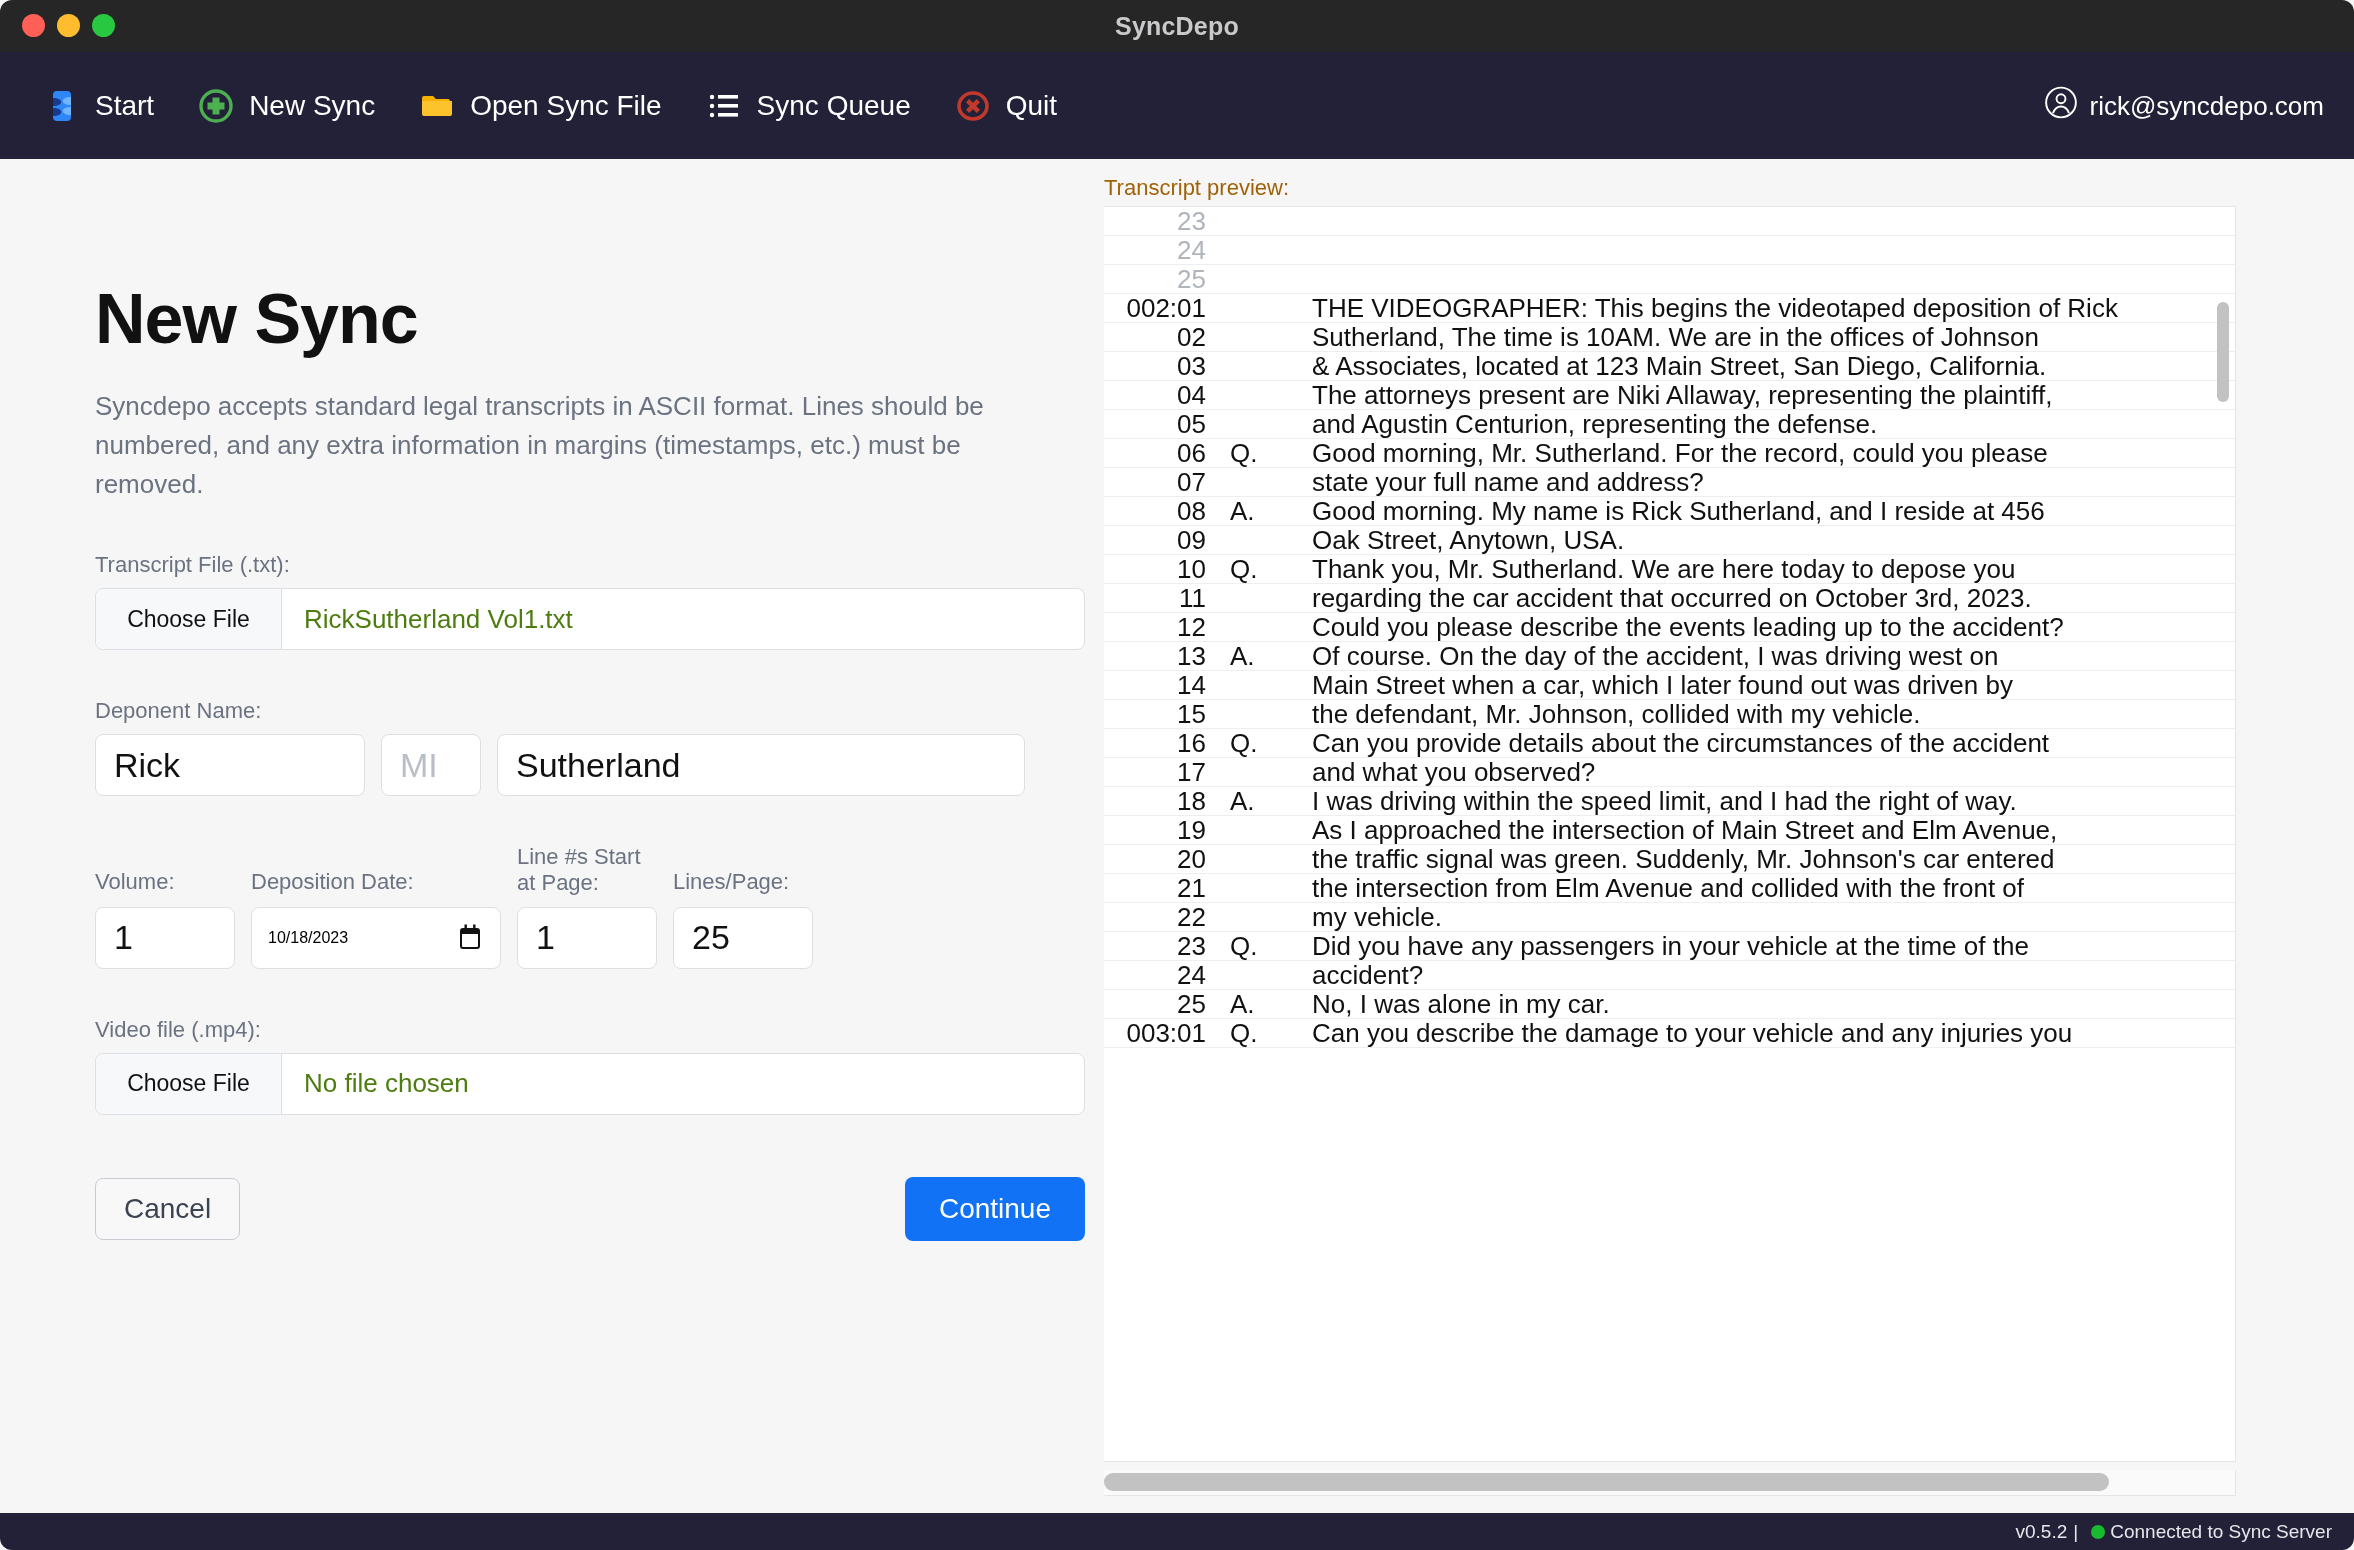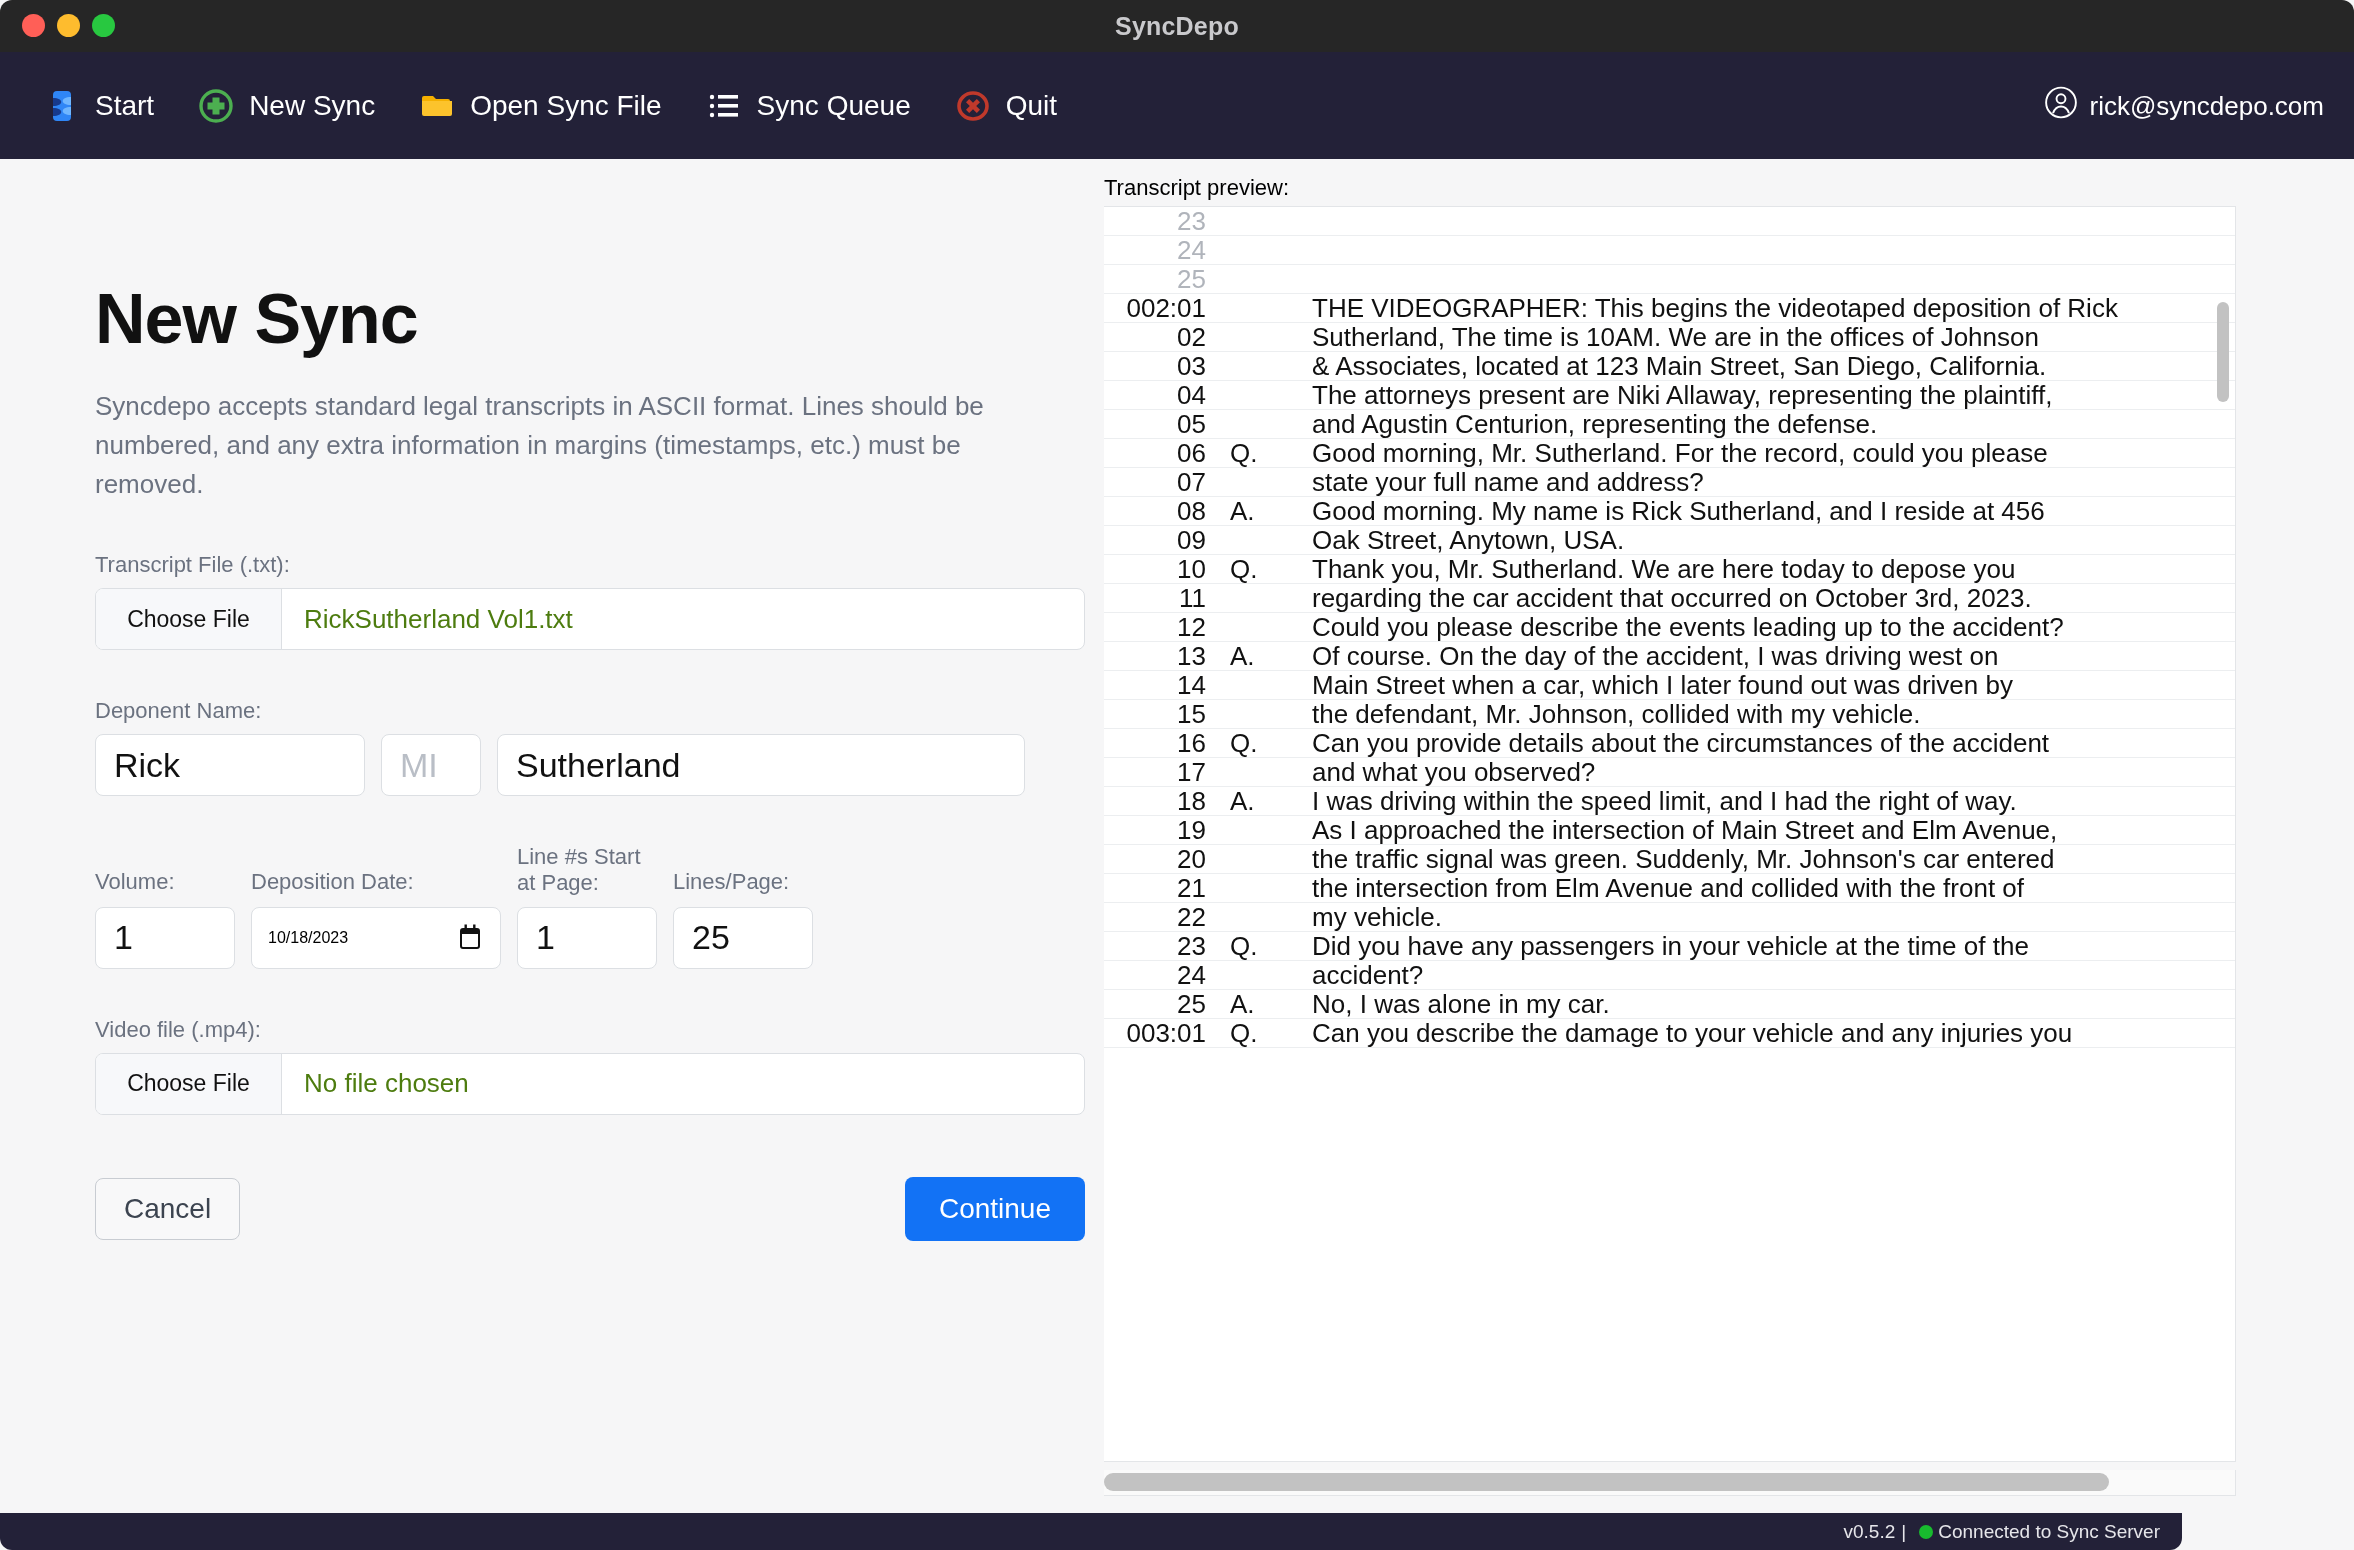--- a/index.html
+++ b/index.html
@@ -122,21 +122,21 @@
     color: #fff; font-size: 28px; padding: 16px 34px; cursor: pointer;
     font-family: "Liberation Sans", sans-serif;
   }
 
   
   .right-pane {
     position: absolute; left: 1096px; top: 0; width: 1258px; height: 1354px;
   }
   .preview-label {
     position: absolute; left: 8px; top: 16px;
-    font-size: 22px; color: #000000;
+    font-size: 22px; color: #a16207;
   }
   .preview-box {
     position: absolute; left: 8px; top: 47px;
     width: 1132px; height: 1256px;
     background: #fff; border: 1px solid #e3e5e8; border-left: none;
     overflow: hidden;
   }
   .tr-list { position: absolute; left: 0; top: -29px; width: 1132px; }
   .tr-row {
     display: flex; align-items: center; height: 29px;
@@ -163,21 +163,21 @@
     position: absolute; left: 8px; top: 1311px; width: 1132px; height: 26px;
     background: #fafafa; border: 1px solid #e3e5e8; border-top: none; border-left: none;
   }
   .hscroll-thumb {
     position: absolute; left: 8px; top: 1314px; width: 1005px; height: 18px;
     background: #c2c2c2; border-radius: 9px;
   }
 
   
   .statusbar {
-    position: absolute; left: 0; top: 1513px; width: 2182px; height: 37px;
+    position: absolute; left: 0; top: 1513px; width: 2354px; height: 37px;
     background: #232138;
     display: flex; align-items: center; justify-content: flex-end;
     padding-right: 22px;
     border-radius: 0 0 12px 12px;
   }
   .status-text { color: #e6e6ea; font-size: 19px; }
   .status-led {
     display: inline-block; width: 14px; height: 14px; border-radius: 50%;
     background: #18bb2e; margin: 0 5px -1px 7px;
   }

